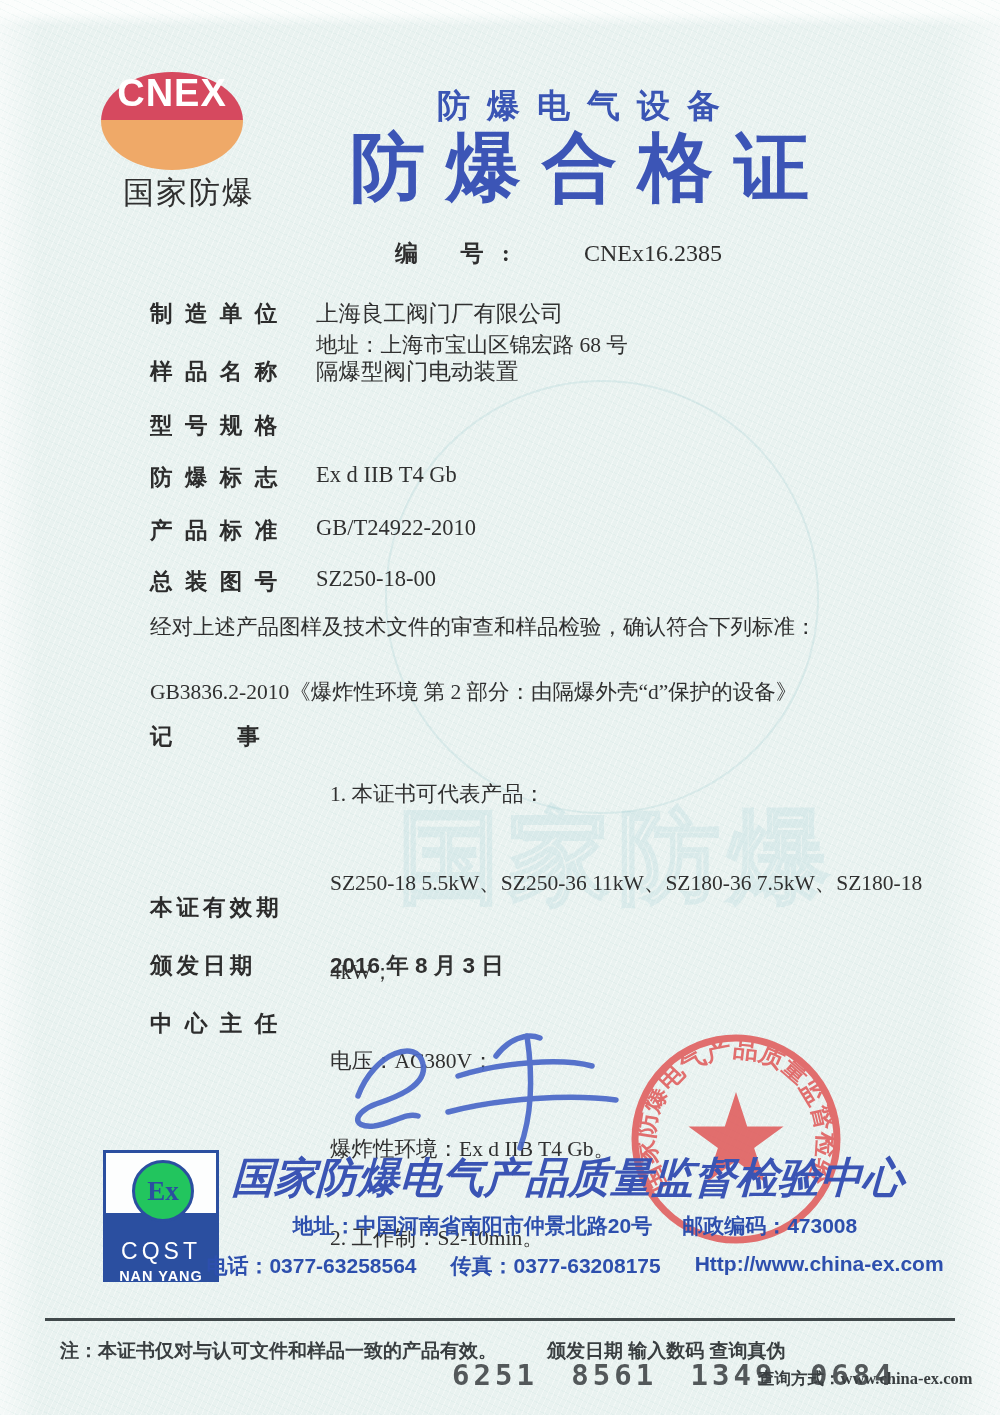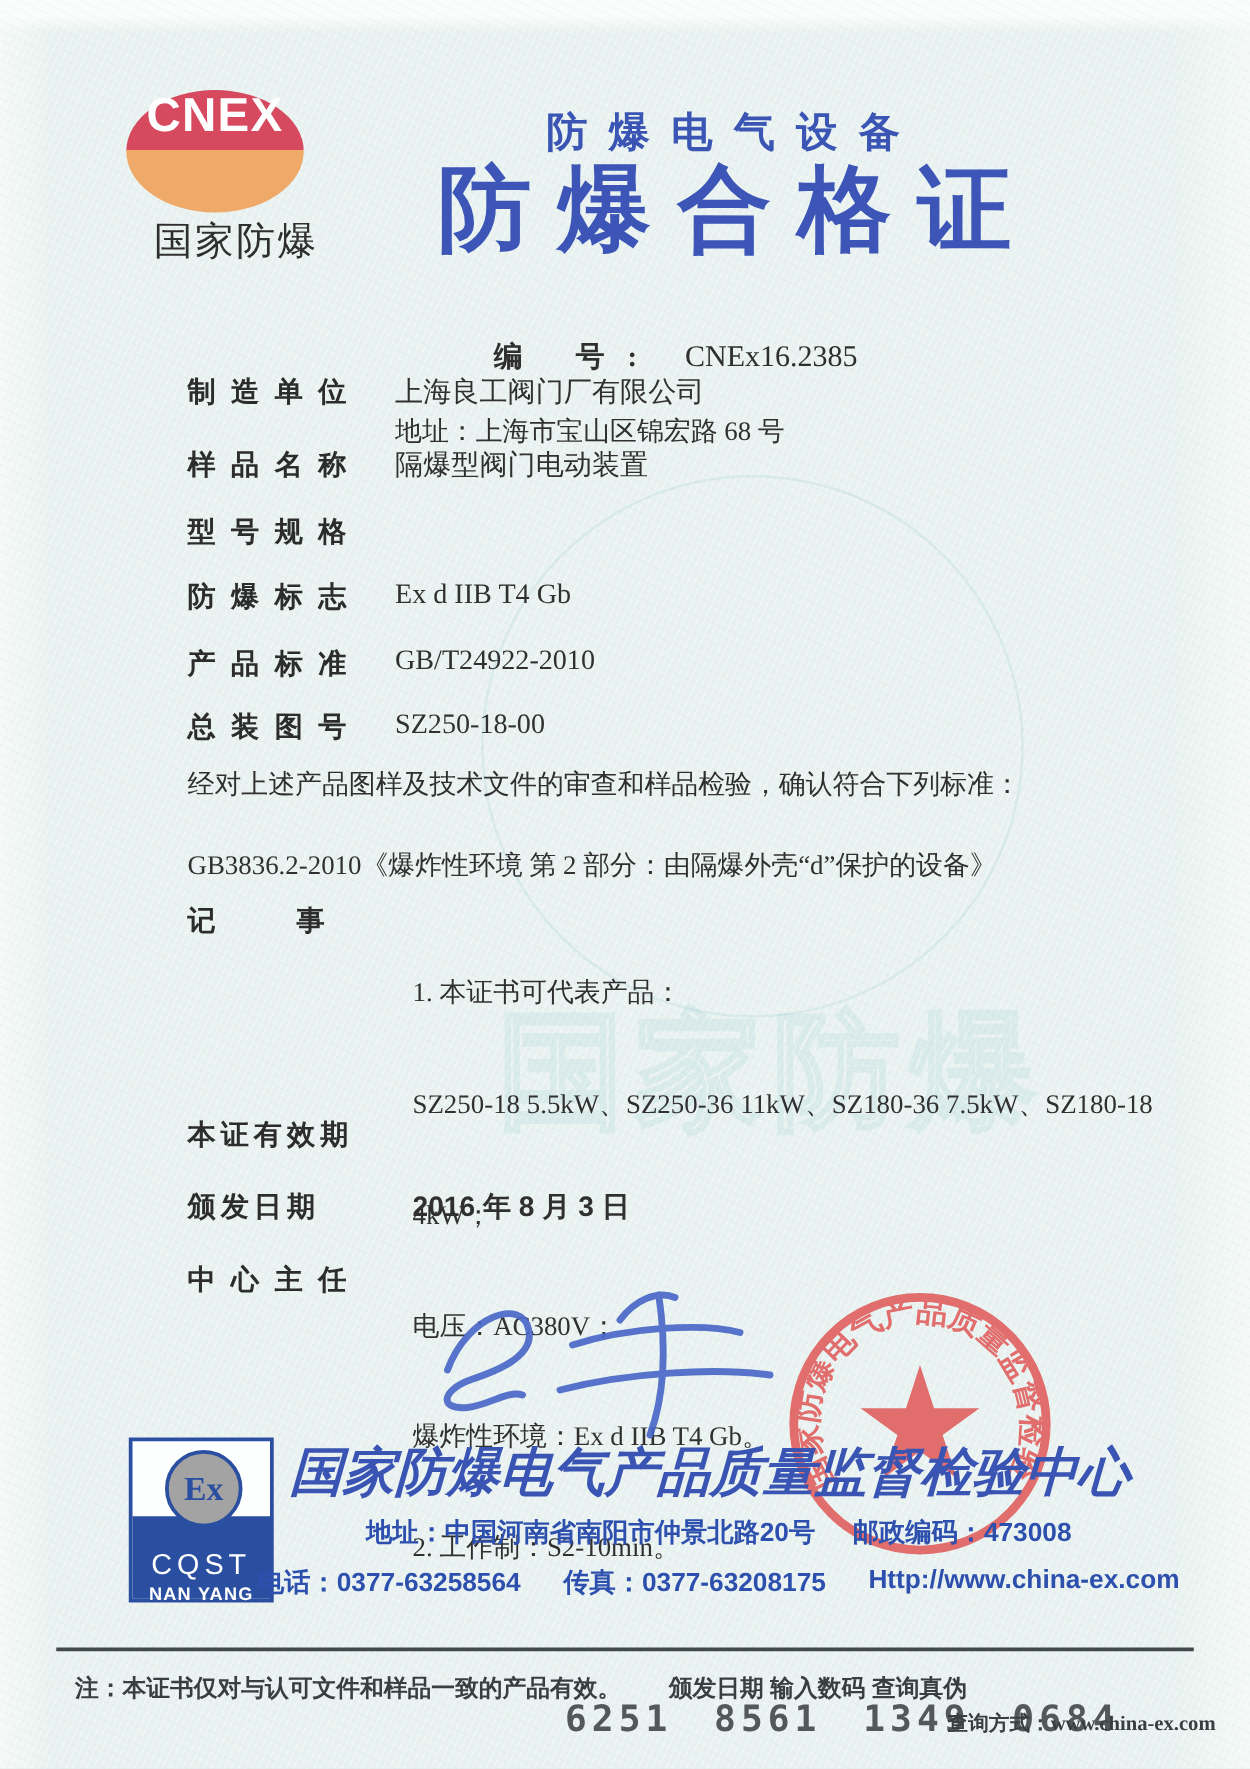--- a/index.html
+++ b/index.html
@@ -24,21 +24,21 @@
   .wm-text{left:398px;top:790px;font-size:102px;font-weight:bold;letter-spacing:8px;
     color:rgba(233,242,240,0);-webkit-text-stroke:2px rgba(140,195,205,.30);opacity:.55;}
   
   .cnex-ellipse{left:101px;top:72px;width:142px;height:98px;border-radius:50%;
     background:linear-gradient(180deg,#d6495f 0 49%,#efa968 49% 100%);
     display:flex;align-items:flex-start;justify-content:center;}
   .cnex-word{color:#fff;font-size:38px;font-weight:bold;letter-spacing:1px;line-height:1;padding-top:2px;}
   .cnex-caption{left:106px;top:172px;width:166px;text-align:center;font-size:31px;letter-spacing:2px;color:#2f2f2f;font-weight:500;}
   .subtitle{left:287px;top:84px;width:600px;text-align:center;font-size:33px;font-weight:bold;letter-spacing:17px;color:#3a55b4;}
   .title{left:270px;top:126px;width:640px;text-align:center;font-size:75px;font-weight:bold;letter-spacing:21px;color:#3c55b6;line-height:1.1;}
-  .certno-row{left:395px;top:238px;display:flex;gap:20px;align-items:baseline;font-family:"Liberation Serif",serif;margin-top:32px;}
+  .certno-row{left:395px;top:238px;display:flex;gap:56px;align-items:baseline;font-family:"Liberation Serif",serif;}
   .certno-label{font-size:23px;font-weight:bold;letter-spacing:.8em;color:#2f2f2f;}
   .certno-value{font-size:24px;color:#2f2f2f;}
   
   .flabel{left:150px;font-size:22.5px;font-weight:600;letter-spacing:.55em;color:#2c2c2c;white-space:nowrap;}
   .flabel.tight{letter-spacing:.18em;}
   .flabel.wide{letter-spacing:1.3em;}
   .fvalue{left:316px;font-size:22.5px;font-family:"Liberation Serif",serif;color:#303030;white-space:pre-wrap;}
   .fvalue.sub{font-size:21.5px;}
   .fvalue.sans{font-family:"Liberation Sans",sans-serif;font-weight:600;}
   
@@ -46,34 +46,34 @@
   .std-item{left:150px;font-size:21.5px;font-family:"Liberation Serif",serif;color:#303030;}
   
   .remarks{left:330px;top:721px;width:600px;font-size:21.5px;font-family:"Liberation Serif",serif;color:#303030;line-height:29.6px;white-space:pre-wrap;}
   
   .sig{left:330px;top:1022px;width:320px;height:132px;}
   
   .stamp{left:601px;top:1004px;width:270px;height:270px;opacity:.88;}
   
   .exlogo{left:103px;top:1150px;width:116px;height:132px;border:3px solid #2b4fa0;background:#fdfefe;box-sizing:border-box;}
   .exlogo .circle{position:absolute;left:26px;top:7px;width:56px;height:56px;border:3px solid #2b4fa0;border-radius:50%;
-    display:flex;align-items:center;justify-content:center;background:#a3a3a3;z-index:2;}
+    display:flex;align-items:center;justify-content:center;background:#22c55e;z-index:2;}
   .exlogo .ex{font-family:"Liberation Serif",serif;font-weight:bold;font-size:27px;color:#2b4fa0;}
   .exlogo .blue{position:absolute;left:0;right:0;bottom:0;height:66px;background:#2b4fa0;text-align:center;}
   .exlogo .cqst{margin-top:25px;color:#fff;font-size:23px;letter-spacing:4px;font-weight:500;}
   .exlogo .ny{color:#fff;font-size:14.5px;letter-spacing:1px;font-weight:600;margin-top:3px;}
   .org-name{left:232px;top:1150px;width:678px;font-size:42px;font-weight:bold;font-style:italic;
     font-family:"Liberation Serif",serif;color:#3a54b4;white-space:nowrap;transform:skewX(-2deg);}
   .org-line{left:240px;width:670px;display:flex;justify-content:center;gap:30px;
     font-size:21px;font-weight:bold;color:#2d4fad;white-space:nowrap;}
   .org-line.l1{top:1212px;}
   .org-line.l2{top:1252px;gap:34px;}
   
   .rule{left:45px;top:1318px;width:910px;height:3px;background:#41494b;}
-  .foot-note{left:60px;top:1338px;display:flex;gap:38px;font-size:19px;font-weight:600;color:#393e40;white-space:nowrap;}
+  .foot-note{left:60px;top:1338px;display:flex;gap:50px;font-size:19px;font-weight:600;color:#393e40;white-space:nowrap;}
   .code{left:452px;top:1358px;font-family:"DejaVu Sans Mono",monospace;font-size:29px;font-weight:bold;color:#53585a;letter-spacing:4px;word-spacing:12px;}
   .query{left:758px;top:1368px;font-size:16.5px;font-weight:600;color:#393e40;white-space:nowrap;}
   .query .url{font-family:"Liberation Serif",serif;font-weight:bold;}
 </style>
 </head>
 <body>
 
 <div class="page">
 
   <div class="abs wm-circle"></div>

